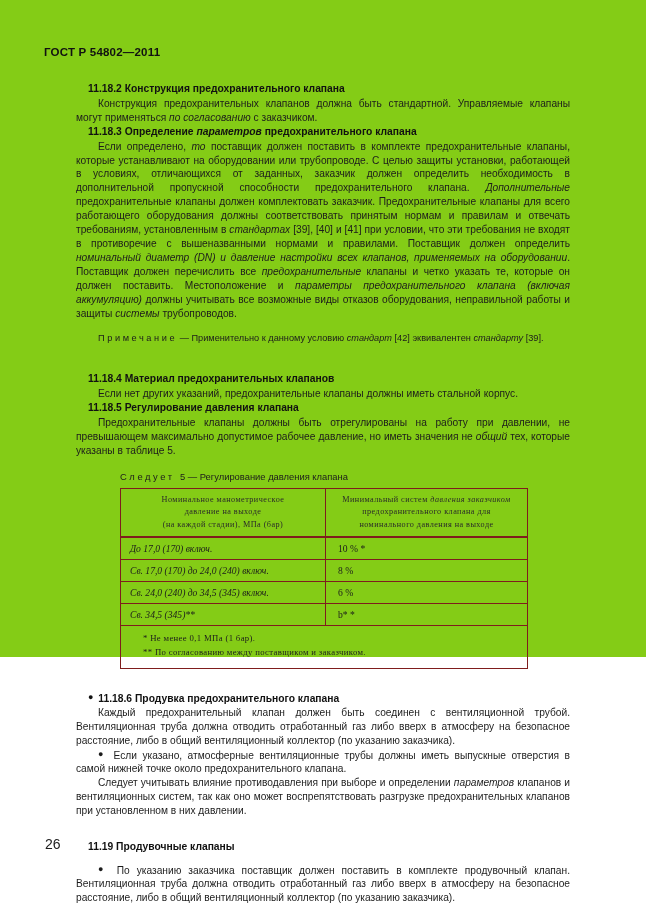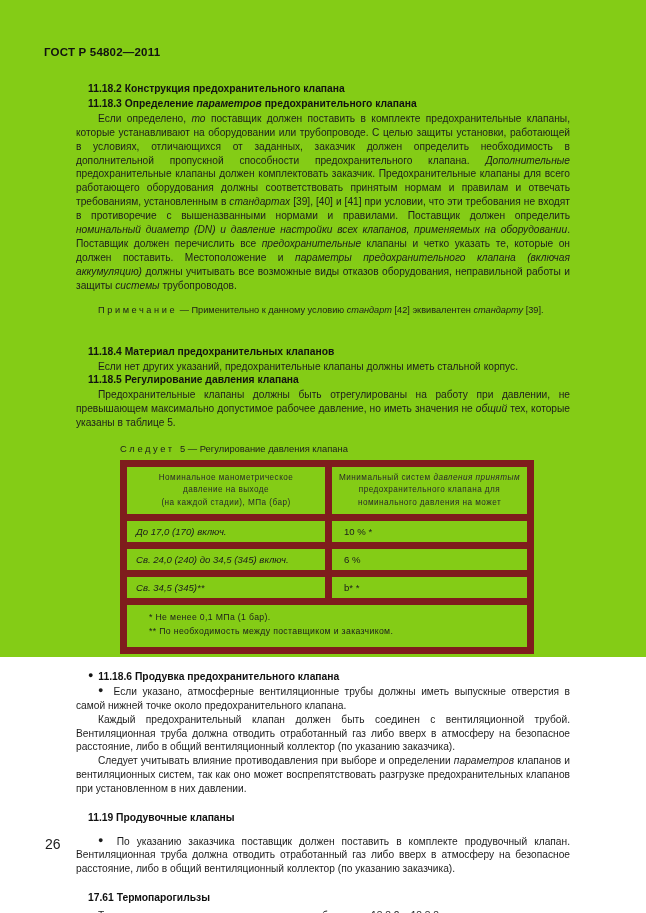--- a/index.html
+++ b/index.html
@@ -54,21 +54,21 @@
     text-indent: 0;
     color: #111;
   }
   h3.section-title.indented {
     margin-left: 12px;
   }
   h3.section-title.spaced-top {
     margin-top: 28px;
   }
   h3.section-title.spaced-top-lg {
-    margin-top: 15px;
+    margin-top: 22px;
   }
 
   p.body {
     font-size: 10.2px;
     line-height: 1.365;
     margin: 0 0 0 0;
     text-align: justify;
     text-indent: 22px;
     color: #1c1c1c;
     hyphens: auto;
@@ -119,23 +119,24 @@
   .table-wrap {
     margin-left: 44px;
     width: 407px;
   }
   table.gost {
     border-collapse: collapse;
     width: 407px;
     table-layout: fixed;
   }
   table.gost td, table.gost th {
-    border: 7px solid #7f1d1d;
+    border: 1px solid #7f1d1d;
     padding: 0;
     vertical-align: middle;
+    font-family: Liberation Serif, serif;
   }
   table.gost th {
     font-weight: normal;
     font-size: 8.2px;
     line-height: 1.5;
     letter-spacing: 0.45px;
     text-align: center;
     padding: 5px 6px 5px 6px;
     color: #2a2a2a;
   }
@@ -180,20 +181,21 @@
 </head>
 <body>
 
 <div class="page">
 
   <div class="doc-header">ГОСТ Р 54802—2011</div>
 
   <div class="content">
 
     <h3 class="section-title indented">11.18.2 Конструкция предохранительного клапана</h3>
+    <p class="body"><span>Конструкция предохранительных клапанов должна быть стандартной. Управляемые клапаны могут применяться </span><em>по согласованию</em><span> с заказчиком.</span></p>
 
     <h3 class="section-title indented"><span>11.18.3 Определение </span><em>параметров</em><span> предохранительного клапана</span></h3>
     <p class="body"><span>Если определено, </span><em>то</em><span> поставщик должен поставить в комплекте предохранительные клапаны, которые устанавливают на оборудовании или трубопроводе. С целью защиты установки, работающей в условиях, отличающихся от заданных, заказчик должен определить необходимость в дополнительной пропускной способности предохранительного клапана. </span><em>Дополнительные</em><span> предохранительные клапаны должен комплектовать заказчик. Предохранительные клапаны для всего работающего оборудования должны соответствовать принятым нормам и правилам и отвечать требованиям, установленным в </span><em>стандартах</em><span> [39], [40] и [41] при условии, что эти требования не входят в противоречие с вышеназванными нормами и правилами. Поставщик должен определить </span><em>номинальный диаметр (DN) и давление настройки всех клапанов, применяемых на оборудовании</em><span>. Поставщик должен перечислить все </span><em>предохранительные</em><span> клапаны и четко указать те, которые он должен поставить. Местоположение и </span><em>параметры предохранительного клапана (включая аккумуляцию)</em><span> должны учитывать все возможные виды отказов оборудования, неправильной работы и защиты </span><em>системы</em><span> трубопроводов.</span></p>
 
     <p class="note"><span class="sp-word">Примечание</span><span> — Применительно к данному условию </span><em>стандарт</em><span> [42] эквивалентен </span><em>стандарту</em><span> [39].</span></p>
 
     <h3 class="section-title indented spaced-top">11.18.4 Материал предохранительных клапанов</h3>
     <p class="body">Если нет других указаний, предохранительные клапаны должны иметь стальной корпус.</p>
 
     <h3 class="section-title indented">11.18.5 Регулирование давления клапана</h3>
@@ -208,52 +210,56 @@
           <col class="col-b">
         </colgroup>
         <thead>
           <tr>
             <th>
               <span>Номинальное манометрическое</span><br>
               <span>давление на выходе</span><br>
               <span>(на каждой стадии), МПа (бар)</span>
             </th>
             <th>
-              <span>Минимальный систем </span><em>давления принятым</em><br>
+              <span>Минимальный систем </span><em>давления заказчиком</em><br>
               <span>предохранительного клапана для</span><br>
-              <span>номинального давления на может</span>
+              <span>номинального давления на выходе</span>
             </th>
           </tr>
         </thead>
         <tbody>
           <tr>
             <td class="cell-left">До 17,0 (170) включ.</td>
             <td class="cell-right">10 % *</td>
           </tr>
           <tr>
+            <td class="cell-left">Св. 17,0 (170) до 24,0 (240) включ.</td>
+            <td class="cell-right">8 %</td>
+          </tr>
+          <tr>
             <td class="cell-left">Св. 24,0 (240) до 34,5 (345) включ.</td>
             <td class="cell-right">6 %</td>
           </tr>
           <tr>
             <td class="cell-left">Св. 34,5 (345)**</td>
             <td class="cell-right">b* *</td>
           </tr>
           <tr>
             <td class="footnotes" colspan="2">
               <span class="fn-line">* Не менее 0,1 МПа (1 бар).</span>
-              <span class="fn-line">** По необходимость между поставщиком и заказчиком.</span>
+              <span class="fn-line">** По согласованию между поставщиком и заказчиком.</span>
             </td>
           </tr>
         </tbody>
       </table>
     </div>
 
     <h3 class="section-title indented spaced-top-lg"><span class="bullet-dot">●</span> <span>11.18.6 Продувка предохранительного клапана</span></h3>
+    <p class="body">Каждый предохранительный клапан должен быть соединен с вентиляционной трубой. Вентиляционная труба должна отводить отработанный газ либо вверх в атмосферу на безопасное расстояние, либо в общий вентиляционный коллектор (по указанию заказчика).</p>
     <p class="body bullet"><span class="bullet-dot">●</span> <span>Если указано, атмосферные вентиляционные трубы должны иметь выпускные отверстия в самой нижней точке около предохранительного клапана.</span></p>
-    <p class="body">Каждый предохранительный клапан должен быть соединен с вентиляционной трубой. Вентиляционная труба должна отводить отработанный газ либо вверх в атмосферу на безопасное расстояние, либо в общий вентиляционный коллектор (по указанию заказчика).</p>
     <p class="body"><span>Следует учитывать влияние противодавления при выборе и определении </span><em>параметров</em><span> клапанов и вентиляционных систем, так как оно может воспрепятствовать разгрузке предохранительных клапанов при установленном в них давлении.</span></p>
 
     <h3 class="section-title indented spaced-top-lg">11.19 Продувочные клапаны</h3>
     <p class="body bullet gap-above"><span class="bullet-dot">●</span> <span>По указанию заказчика поставщик должен поставить в комплекте продувочный клапан. Вентиляционная труба должна отводить отработанный газ либо вверх в атмосферу на безопасное расстояние, либо в общий вентиляционный коллектор (по указанию заказчика).</span></p>
 
     <h3 class="section-title indented spaced-top-lg">17.61 Термопарогильзы</h3>
     <p class="body gap-above-sm">Термопарогильзы должны соответствовать требованиям 13.3.2 и 13.3.3.</p>
 
   </div>
 

